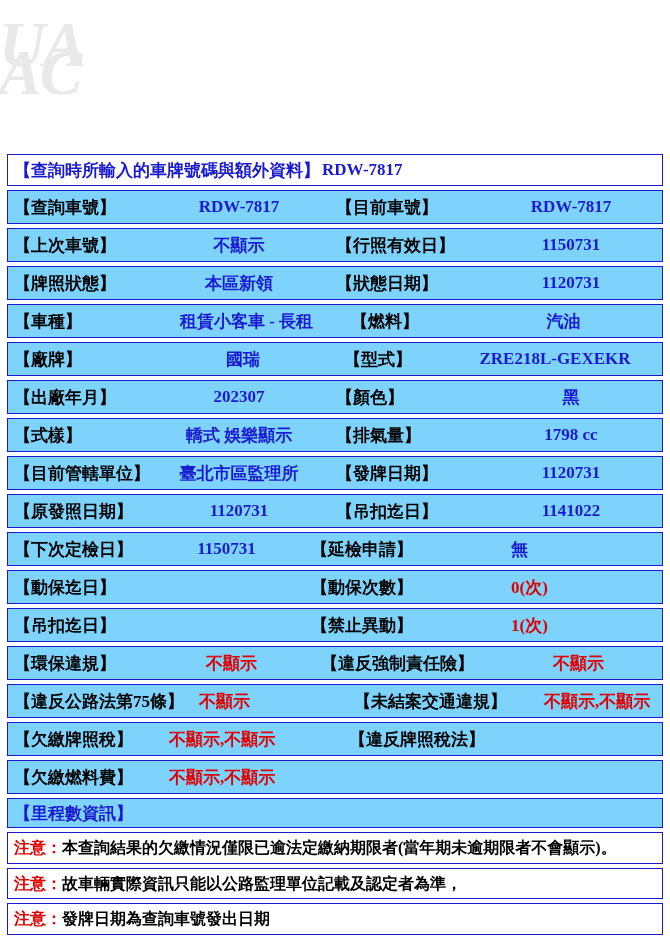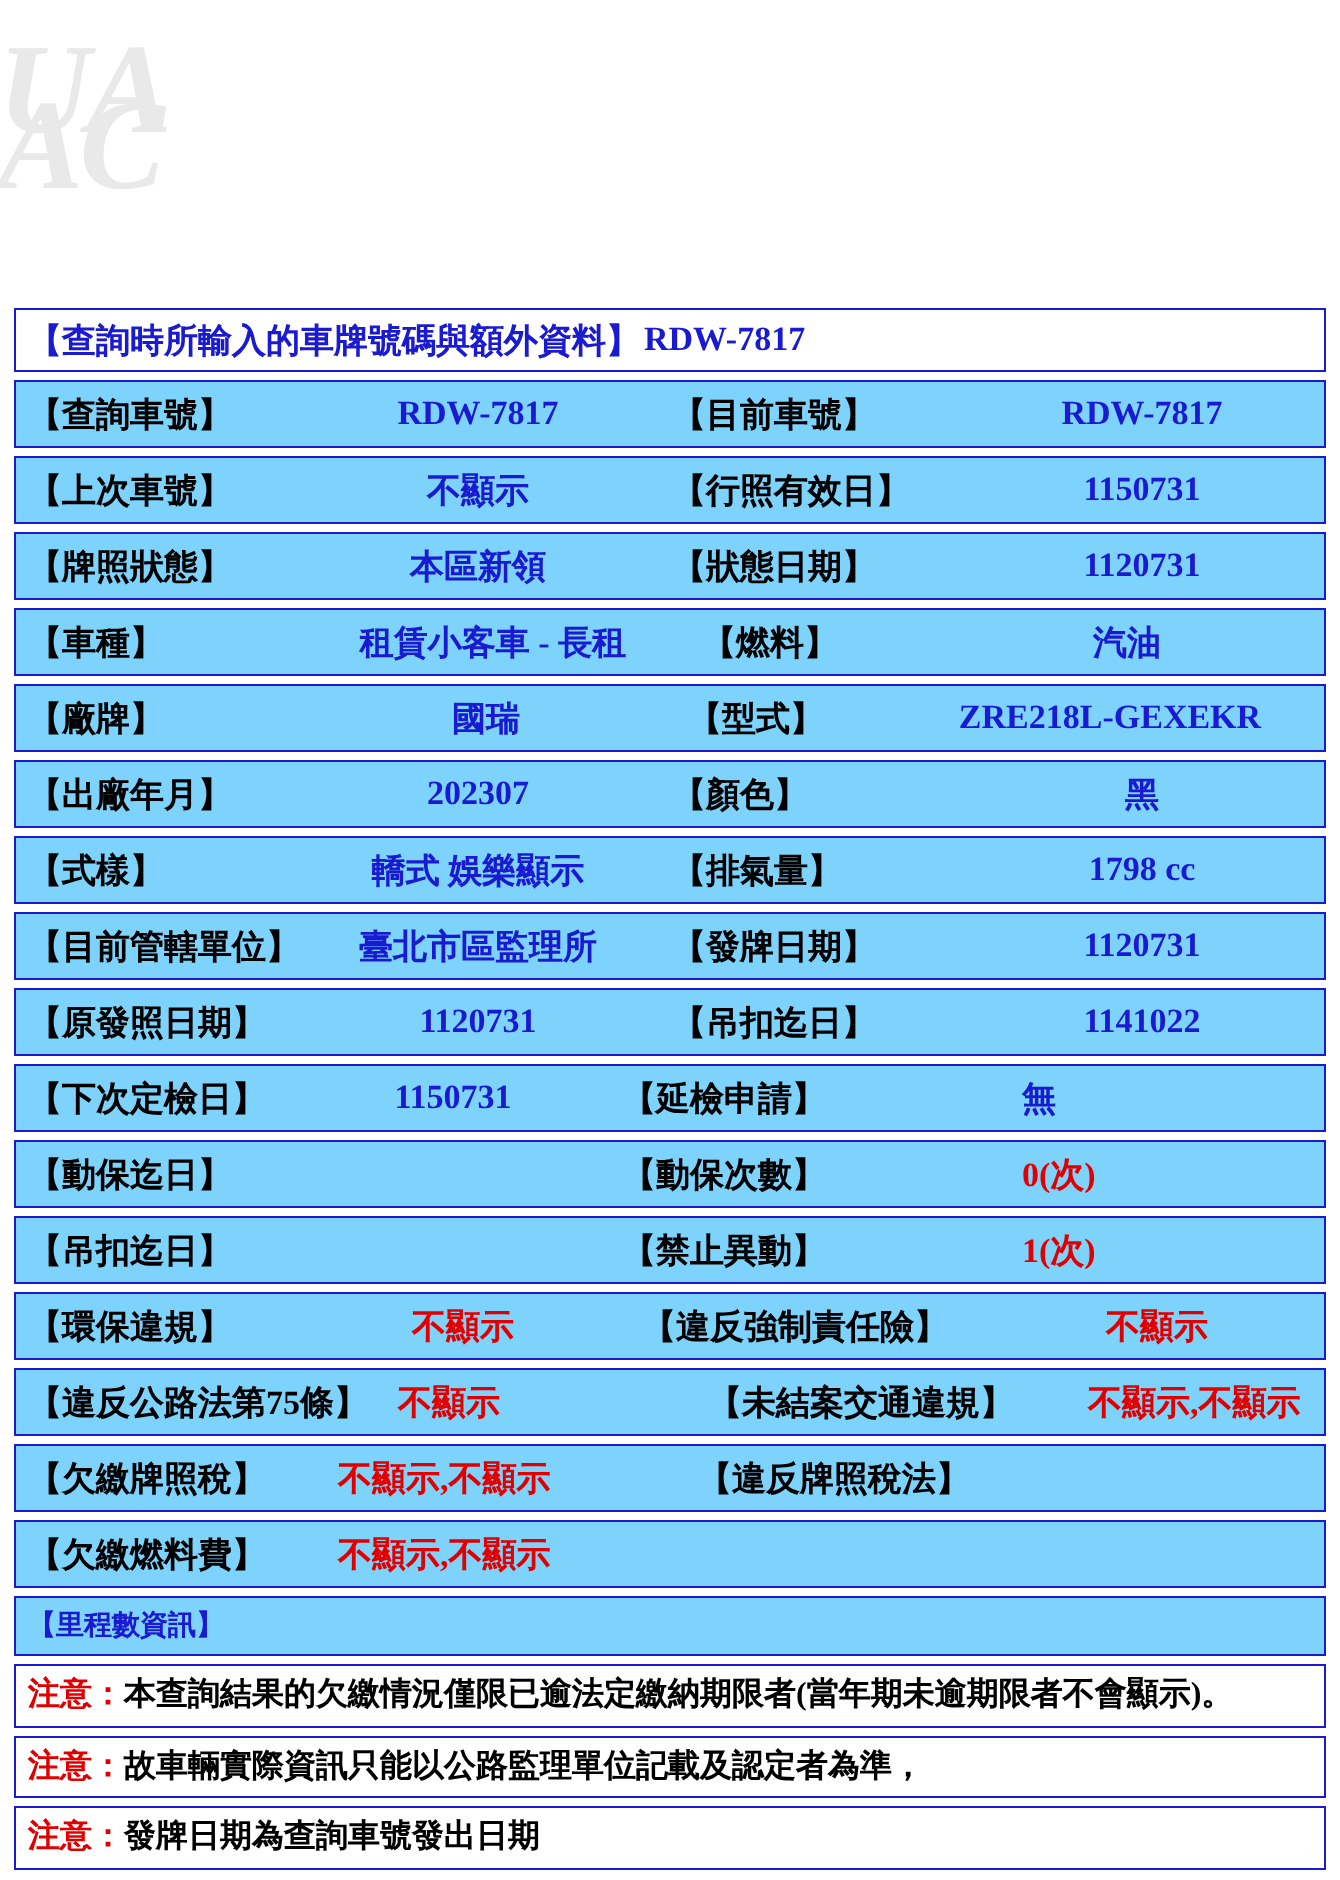--- a/index.html
+++ b/index.html
@@ -81,21 +81,21 @@
   }
   .note-row .nt-body {
     color: #000;
     font-weight: bold;
     flex: 1;
   }
   .indent2 { display: block; padding-left: 36px; }
   .mileage {
     color: #1a1ad0;
     font-weight: bold;
-    font-size: 14px;
+    font-size: 17px;
   }
   .wm {
     position: absolute;
     font-family: "Liberation Serif", serif;
     color: #e9e9e9;
     font-size: 64px;
     font-style: italic;
     font-weight: bold;
     pointer-events: none;
     z-index: 0;

